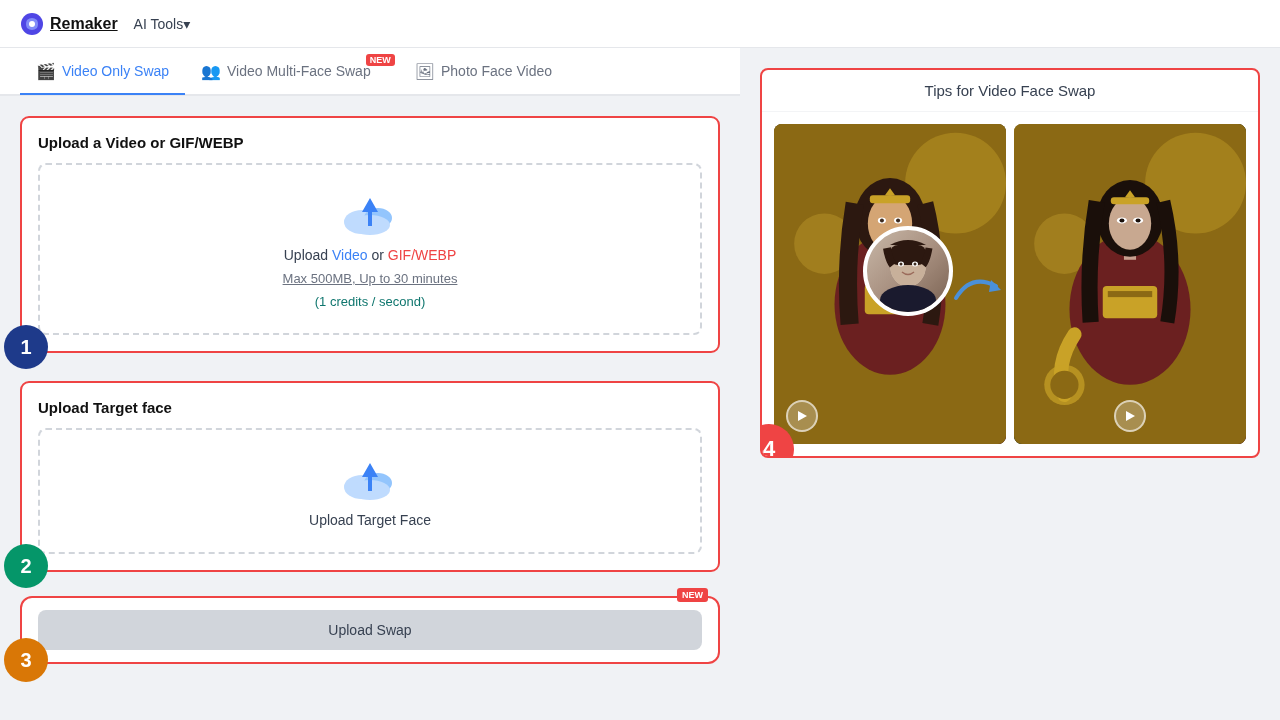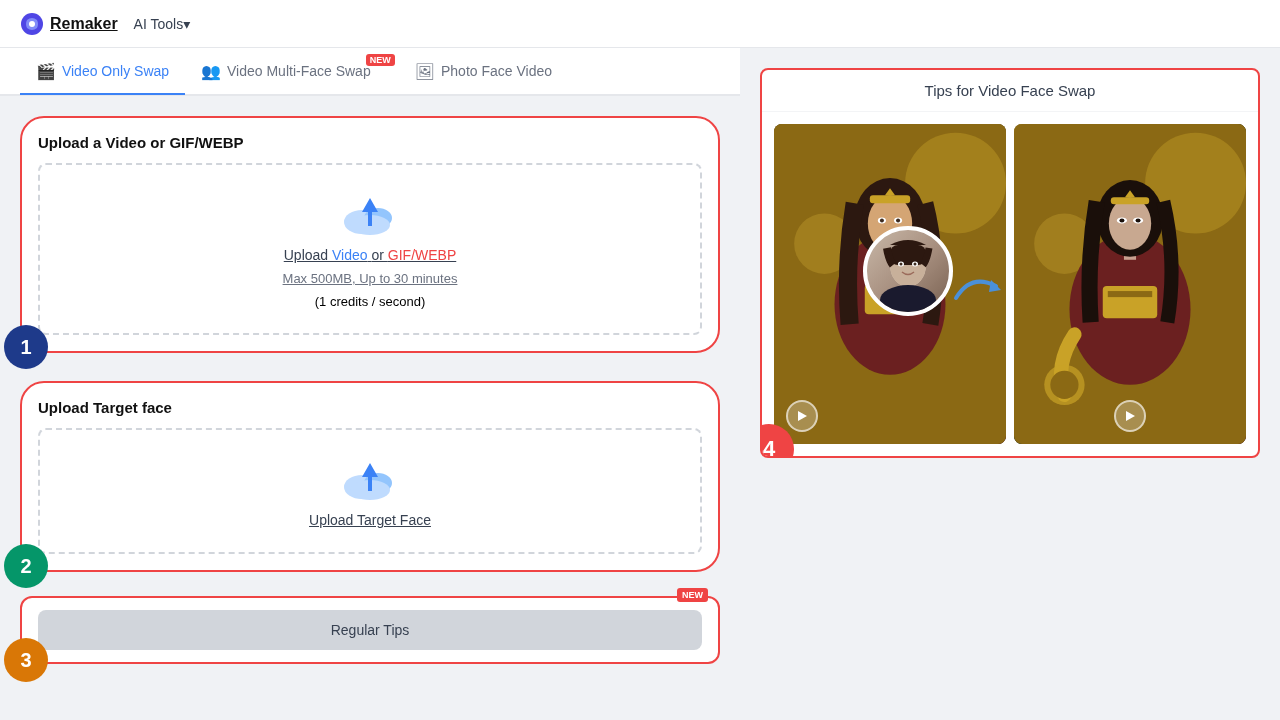--- a/index.html
+++ b/index.html
@@ -110,21 +110,21 @@
       flex-direction: column;
       gap: 16px;
       flex: 1;
       position: relative;
     }
 
     
     .step-card {
       background: #fff;
       border: 2px solid #ef4444;
-      border-radius: 24px;
+      border-radius: 9px;
       padding: 16px;
       position: relative;
     }
     .step-title {
       font-size: 15px;
       font-weight: 600;
       color: #111;
       margin-bottom: 12px;
     }
     .upload-zone {
@@ -143,33 +143,32 @@
       height: 50px;
       display: flex;
       align-items: center;
       justify-content: center;
     }
 
     .upload-text {
       font-size: 14px;
       color: #374151;
       text-align: center;
-      text-decoration: underline;
     }
     .upload-text .link-blue { color: #3b82f6; font-weight: 500; }
     .upload-text .link-red { color: #ef4444; font-weight: 500; }
     .upload-sub {
       font-size: 13px;
       color: #6b7280;
       text-align: center;
       text-decoration: underline;
     }
     .upload-credits {
       font-size: 13px;
-      color: #000000;
+      color: #0f766e;
       text-align: right;
     }
 
     
     .step-bubble {
       position: absolute;
       left: -18px;
       bottom: -18px;
       width: 44px;
       height: 44px;
@@ -421,21 +420,21 @@
           <div class="upload-text">Upload Target Face</div>
         </div>
         <div class="step-bubble bubble-green">
           <span>2</span>
         </div>
       </div>
 
       <div class="action-card" style="margin-top:8px; position:relative;">
         <span class="new-badge-corner">NEW</span>
         <div class="action-buttons">
-          <button class="action-btn">Regular Tips</button>
+          <button class="action-btn">Upload Swap</button>
         </div>
         <div class="step-bubble bubble-yellow" style="bottom:-20px;">
           <span>3</span>
         </div>
       </div>
 
     </div>
   </div>
 
   <div class="right-panel">

